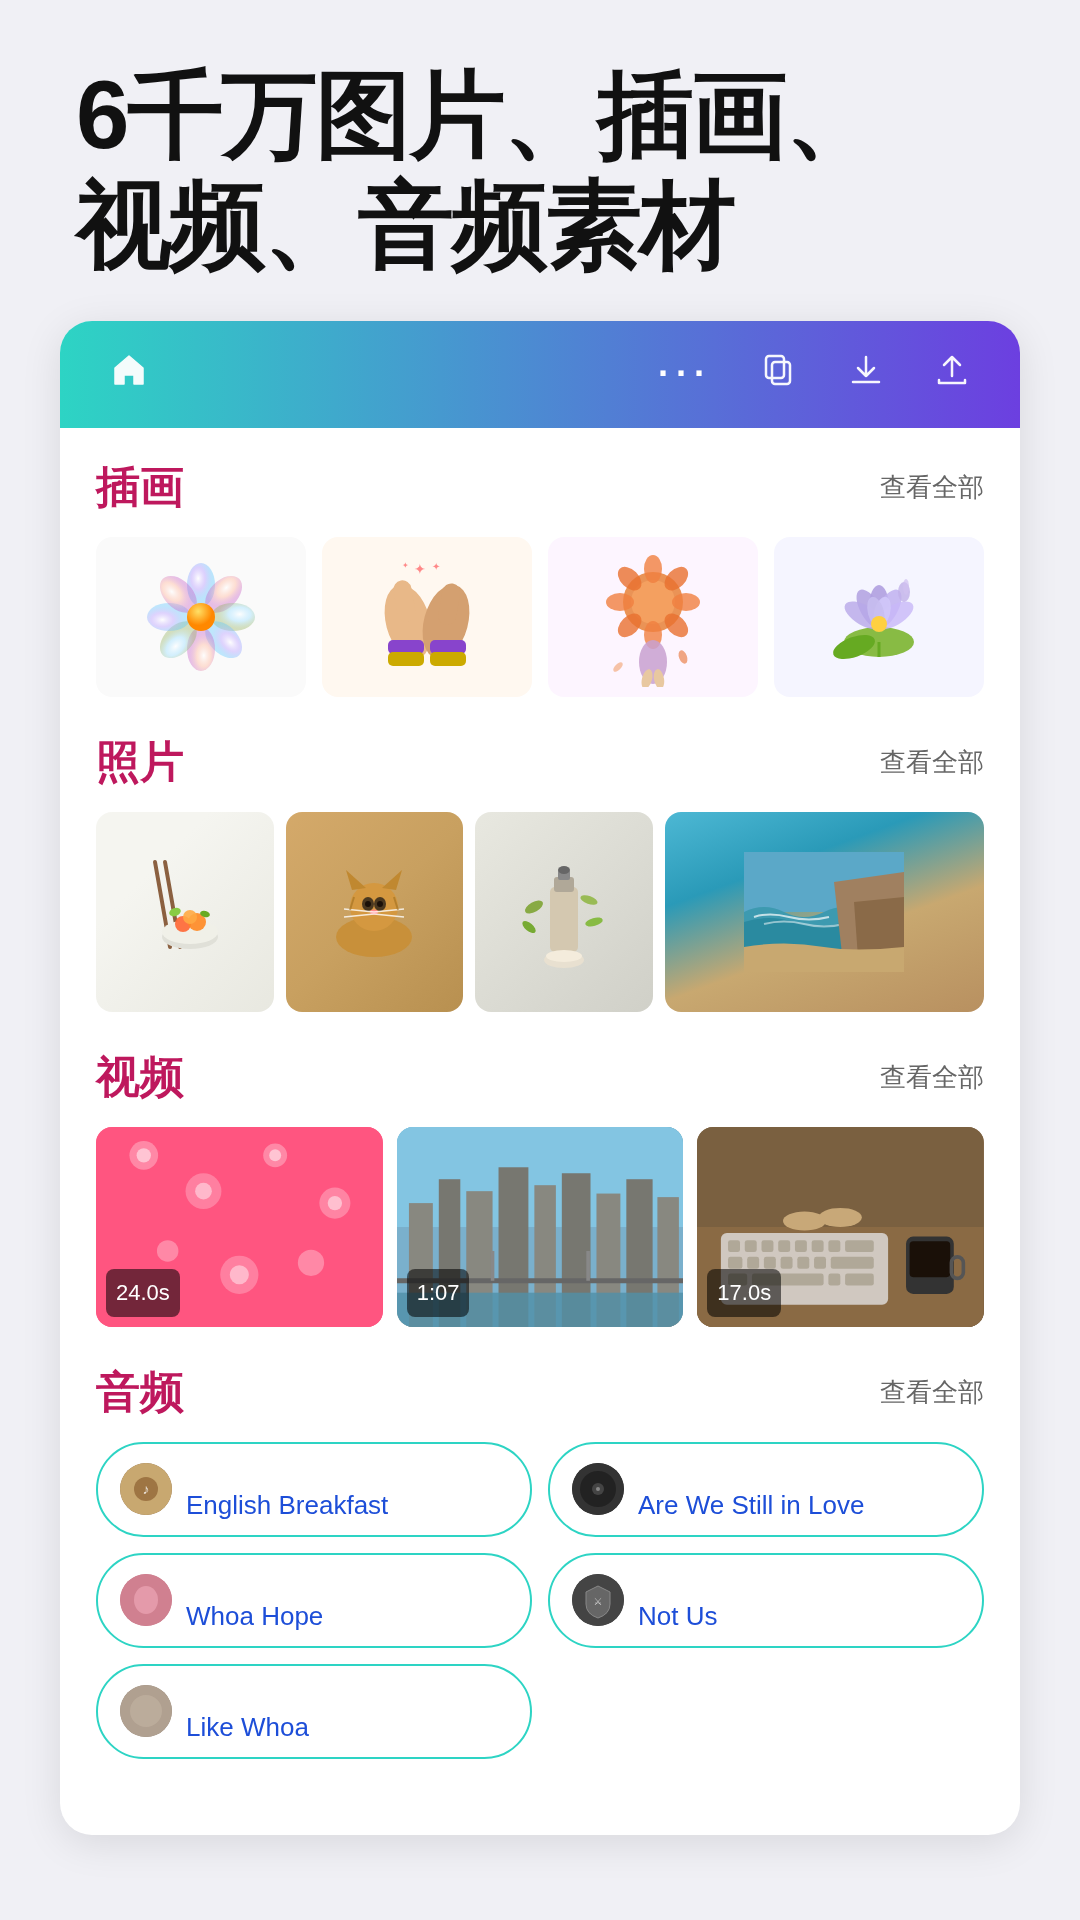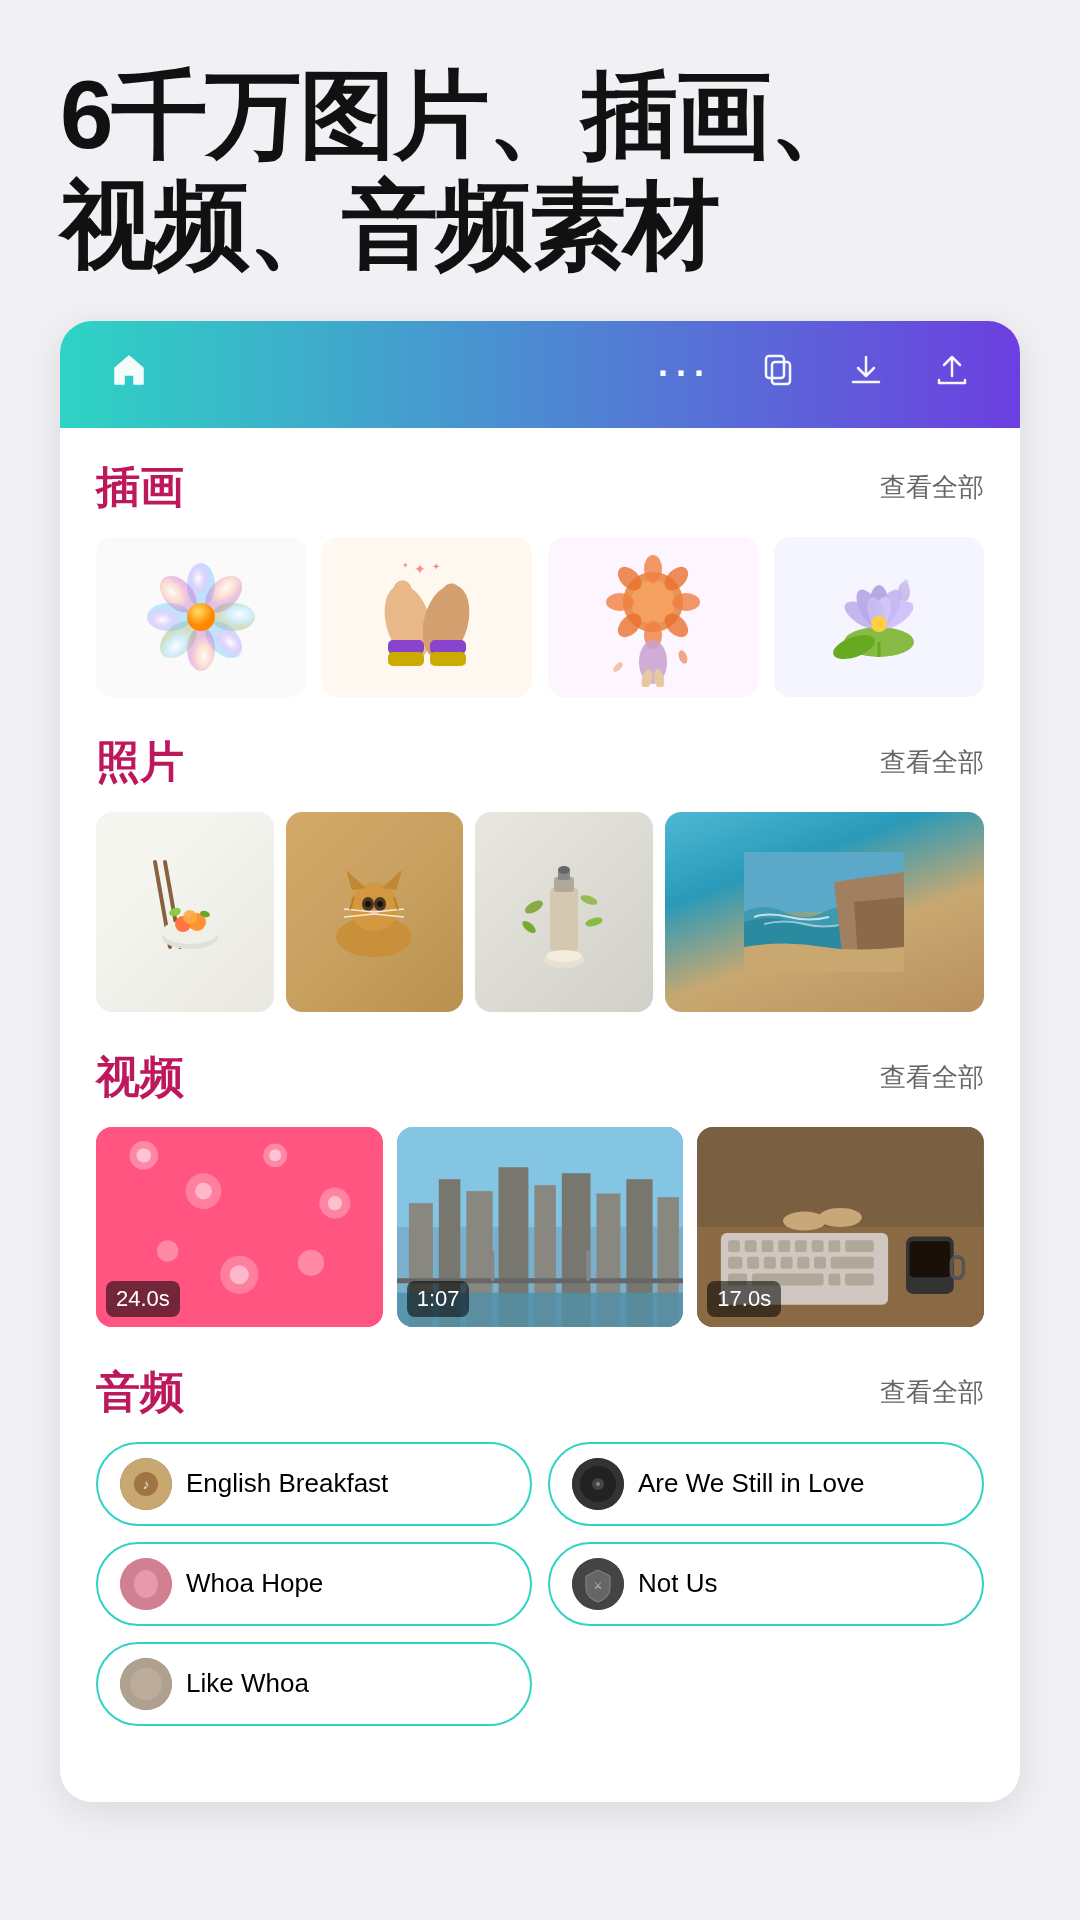--- a/index.html
+++ b/index.html
@@ -168,21 +168,21 @@
       background: linear-gradient(135deg, #8b7355 0%, #a08060 50%, #6b5a40 100%);
     }
 
     .video-duration {
       position: absolute;
       bottom: 10px;
       left: 10px;
       background: rgba(0,0,0,0.55);
       color: #fff;
       font-size: 22px;
-      padding: 5px 10px;
+      padding: 11px 10px;
       border-radius: 8px;
       font-weight: 500;
     }
 
     
     .audio-grid {
       display: grid;
       grid-template-columns: 1fr 1fr;
       gap: 16px;
     }
@@ -200,25 +200,26 @@
     .audio-thumb {
       width: 52px;
       height: 52px;
       border-radius: 50%;
       flex-shrink: 0;
       overflow: hidden;
     }
 
     .audio-label {
       font-size: 26px;
-      color: #000000;
+      color: #1d4ed8;
       font-weight: 500;
       white-space: nowrap;
       overflow: hidden;
       text-overflow: ellipsis;
+      margin-top: 32px;
     }
 
     
     .thumb-breakfast {
       background: radial-gradient(circle at 50% 50%, #c8a870 0%, #8b6840 100%);
       display: flex; align-items: center; justify-content: center;
     }
     .thumb-empire {
       background: conic-gradient(#ff3366 0deg, #9933ff 180deg, #ff3366 360deg);
     }
@@ -239,21 +240,21 @@
       display: flex; align-items: center; justify-content: center;
     }
     .thumb-likewhoa {
       background: radial-gradient(circle, #c0b0a0 0%, #8a7a6a 100%);
       display: flex; align-items: center; justify-content: center;
     }
   </style>
 </head>
 <body>
 
-<div class="hero-title" style="white-space: pre-line;">6千万图片、插画、
+<div class="hero-title" style="white-space: pre-line; margin-left: 16px;">6千万图片、插画、
 视频、音频素材</div>
 
 <div class="app-card">
 
   <div class="app-topbar">
     <span class="topbar-icon">
       <svg width="38" height="38" viewBox="0 0 38 38" fill="none">
         <path d="M5 17L19 5L33 17V33H24V24H14V33H5V17Z" fill="white" stroke="white" stroke-width="1.5" stroke-linejoin="round"></path>
       </svg>
     </span>

